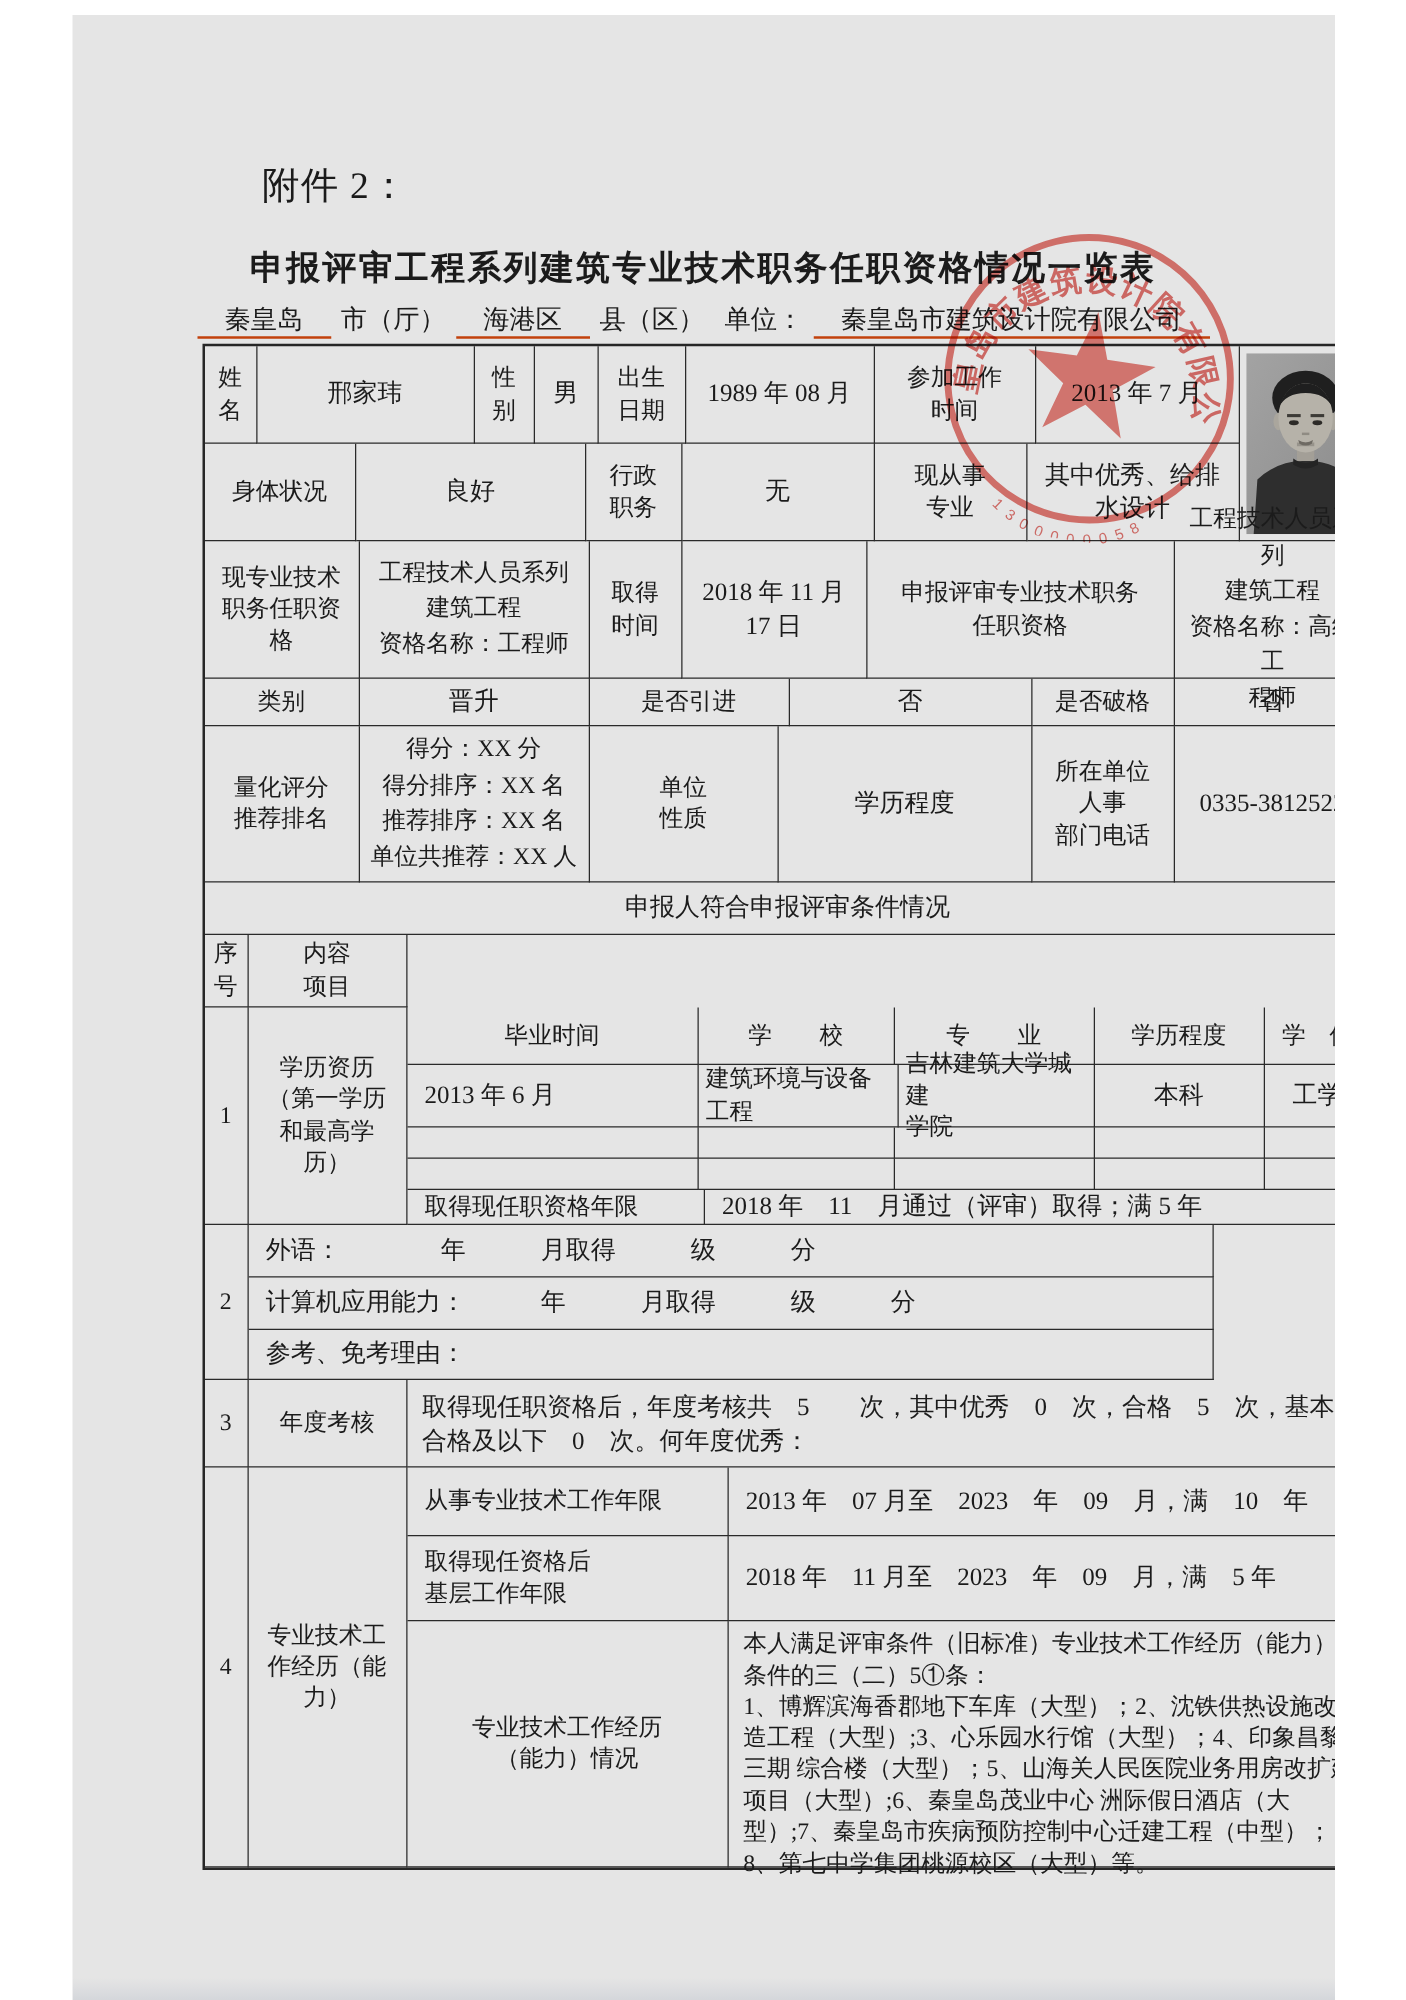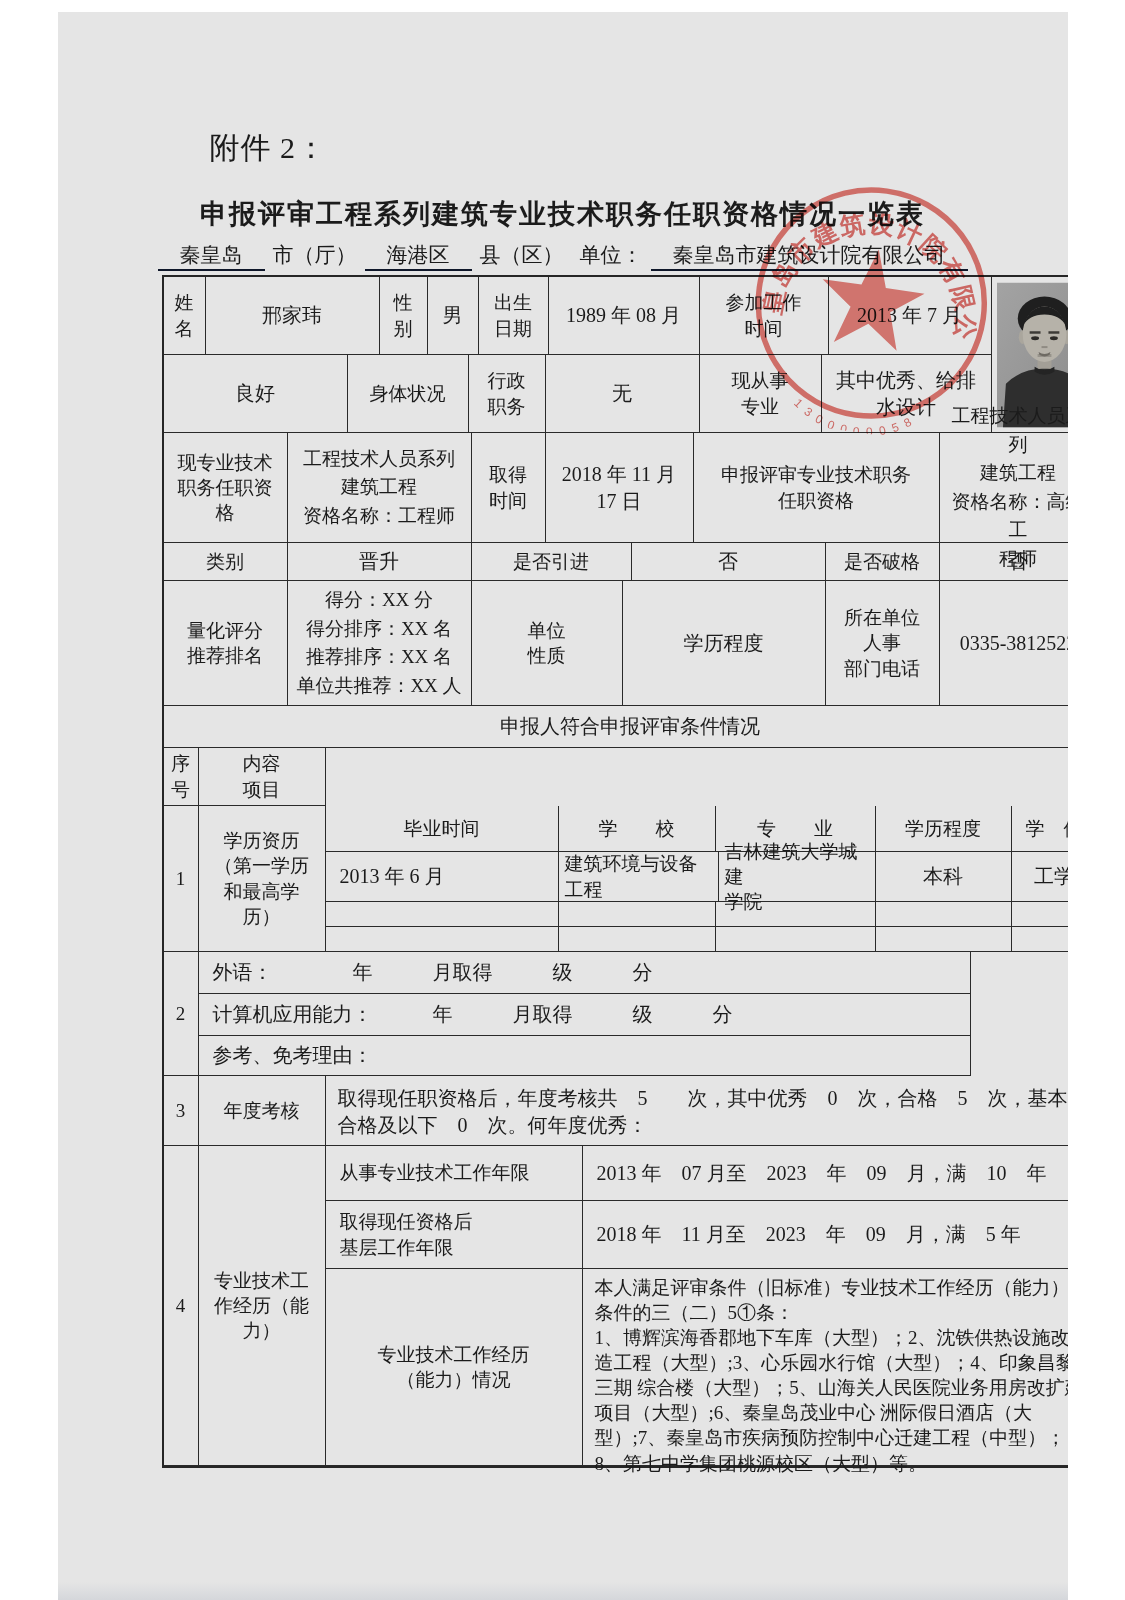--- a/index.html
+++ b/index.html
@@ -5,21 +5,21 @@
   html,body{margin:0;padding:0;}
   body{background:#ffffff;}
   .page{position:relative;width:1010px;height:1600px;margin:12px auto;background:#e5e5e5;
         font-family:"Liberation Serif", serif;color:#1b1b1b;overflow:hidden;}
   *{box-sizing:border-box;}
 
   .attach{position:absolute;left:152px;top:116px;font-size:30px;letter-spacing:1px;}
   .title{position:absolute;left:0;top:184px;width:100%;text-align:center;
          font-size:27px;font-weight:bold;font-family:"Liberation Sans",sans-serif;letter-spacing:2px;}
   .orgline{position:absolute;top:229px;left:0;width:100%;text-align:center;font-size:21px;white-space:nowrap;}
-  .orgline .u{display:inline-block;border-bottom:2px solid #0f172a;padding:0 22px;}
+  .orgline .u{display:inline-block;border-bottom:2px solid #c2410c;padding:0 22px;}
   .orgline .g{display:inline-block;padding:0 8px;}
 
   .tbl{position:absolute;left:104px;top:263px;width:936px;border:2px solid #262626;background:transparent;}
   .row{display:flex;align-items:stretch;}
   .stack{display:flex;flex-direction:column;flex:0 0 auto;}
   .c{flex:0 0 auto;border-right:1.5px solid #2a2a2a;border-bottom:1.5px solid #2a2a2a;
      display:flex;align-items:center;justify-content:center;text-align:center;
      white-space:pre-line;font-size:19px;line-height:1.32;padding:2px 4px;}
   .c.tl{justify-content:flex-start;text-align:left;padding-left:14px;}
   .c.val{font-size:20px;}
@@ -57,22 +57,22 @@
 别</div>
           <div class="c val" style="width:51px">男</div>
           <div class="c" style="width:70px">出生
 日期</div>
           <div class="c val" style="width:151px">1989 年 08 月</div>
           <div class="c" style="width:129px">参加工作
 时间</div>
           <div class="c val" style="width:163px">2013 年 7 月</div>
         </div>
         <div class="row" style="height:78px">
+          <div class="c" style="width:121px">身体状况</div>
           <div class="c val" style="width:184px">良好</div>
-          <div class="c" style="width:121px">身体状况</div>
           <div class="c" style="width:77px">行政
 职务</div>
           <div class="c val" style="width:154px">无</div>
           <div class="c" style="width:122px">现从事
 专业</div>
           <div class="c val" style="width:170px">其中优秀、给排
 水设计</div>
         </div>
       </div>
       <div class="c photo-cell" style="width:106px;height:156px">
@@ -188,20 +188,24 @@
           <div class="c" style="width:136px"></div>
           <div class="c" style="width:86px"></div>
         </div>
         <div class="row" style="height:25px">
           <div class="c" style="width:233px"></div>
           <div class="c" style="width:157px"></div>
           <div class="c" style="width:160px"></div>
           <div class="c" style="width:136px"></div>
           <div class="c" style="width:86px"></div>
         </div>
+        <div class="row" style="height:28px">
+          <div class="c tl" style="width:238px">取得现任职资格年限</div>
+          <div class="c val tl" style="width:534px">2018 年　11　月通过（评审）取得；满 5 年</div>
+        </div>
       </div>
     </div>
 
     <div class="row">
       <div class="c" style="width:35px">2</div>
       <div class="stack" style="width:772px">
         <div class="row" style="height:42px">
           <div class="c val tl" style="width:772px">外语：　　　　年　　　月取得　　　级　　　分</div>
         </div>
         <div class="row" style="height:42px">

